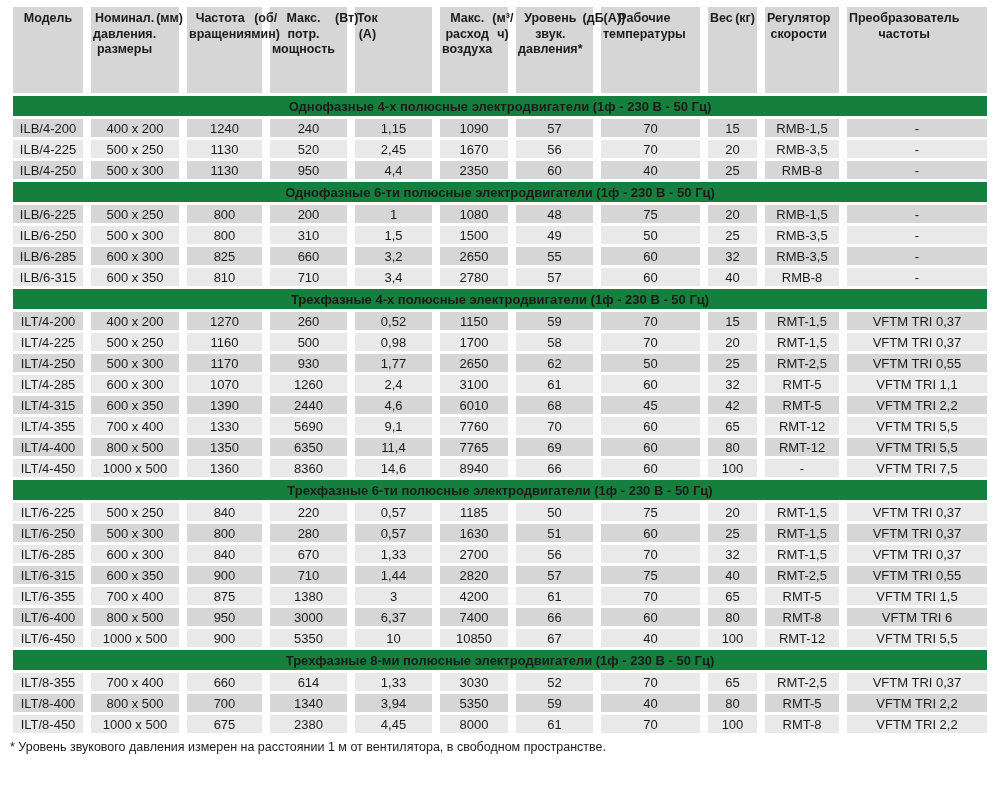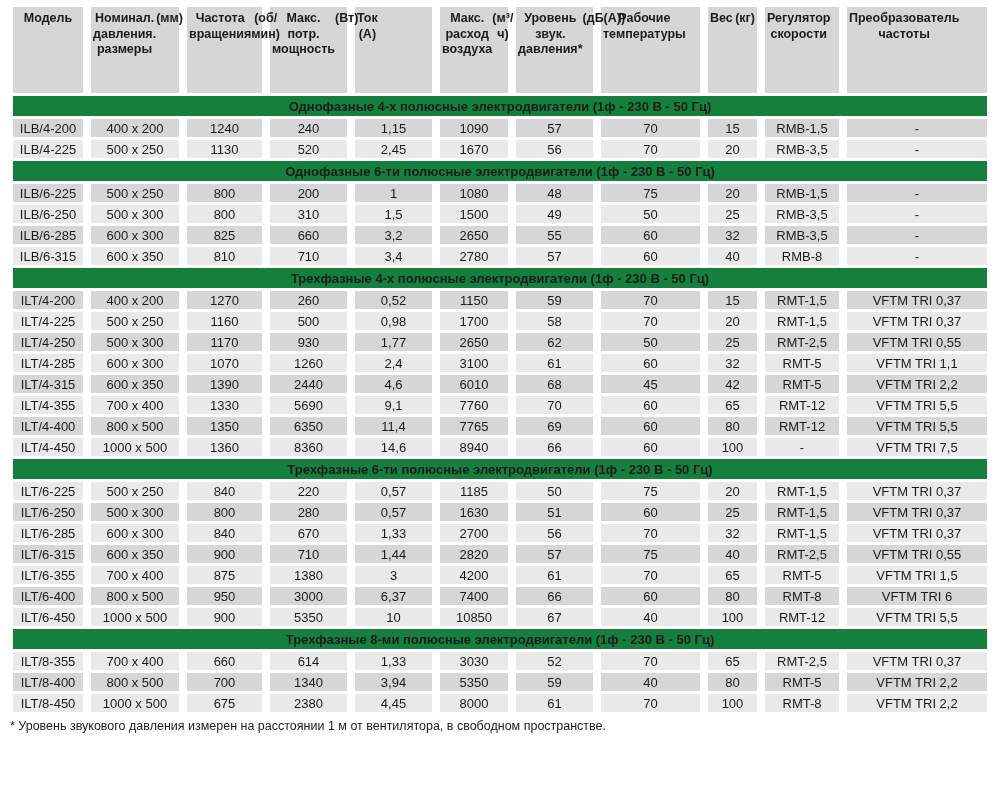--- a/index.html
+++ b/index.html
@@ -203,20 +203,33 @@
         <td class="d-cell light">520</td>
         <td class="d-cell light">2,45</td>
         <td class="d-cell light">1670</td>
         <td class="d-cell light">56</td>
         <td class="d-cell light">70</td>
         <td class="d-cell light">20</td>
         <td class="d-cell light">RMB-3,5</td>
         <td class="d-cell light">-</td>
       </tr>
       <tr>
+        <td class="d-cell dark">ILB/4-250</td>
+        <td class="d-cell dark">500 x 300</td>
+        <td class="d-cell dark">1130</td>
+        <td class="d-cell dark">950</td>
+        <td class="d-cell dark">4,4</td>
+        <td class="d-cell dark">2350</td>
+        <td class="d-cell dark">60</td>
+        <td class="d-cell dark">40</td>
+        <td class="d-cell dark">25</td>
+        <td class="d-cell dark">RMB-8</td>
+        <td class="d-cell dark">-</td>
+      </tr>
+      <tr>
         <td colspan="11" class="sec-title">Однофазные 6-ти полюсные электродвигатели (1ф - 230 В - 50 Гц)</td>
       </tr>
       <tr>
         <td class="d-cell dark">ILB/6-225</td>
         <td class="d-cell dark">500 x 250</td>
         <td class="d-cell dark">800</td>
         <td class="d-cell dark">200</td>
         <td class="d-cell dark">1</td>
         <td class="d-cell dark">1080</td>
         <td class="d-cell dark">48</td>

